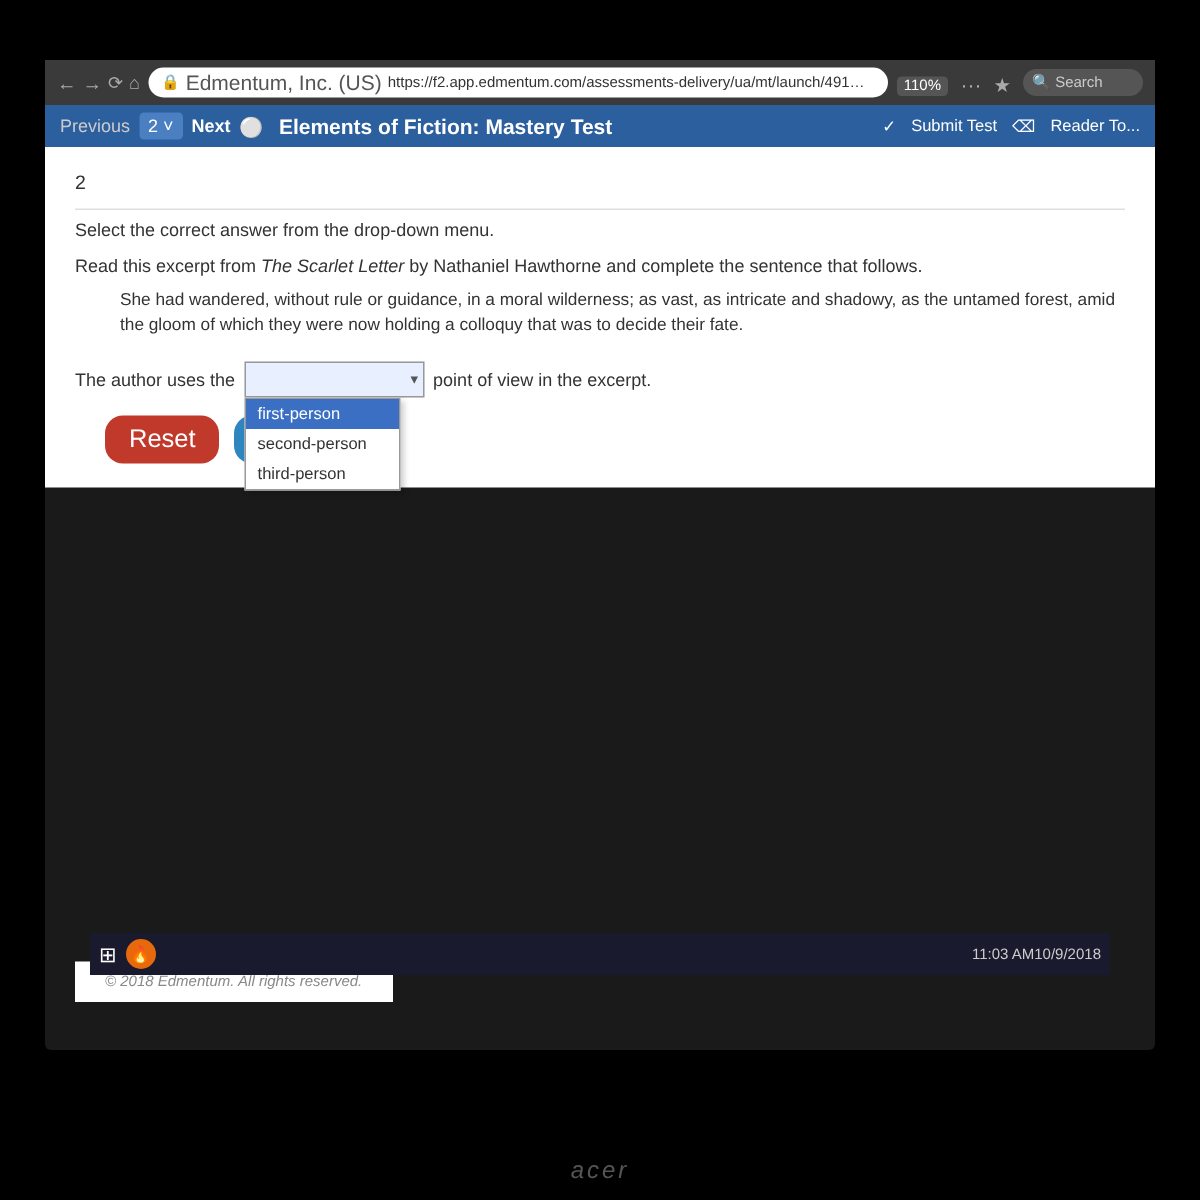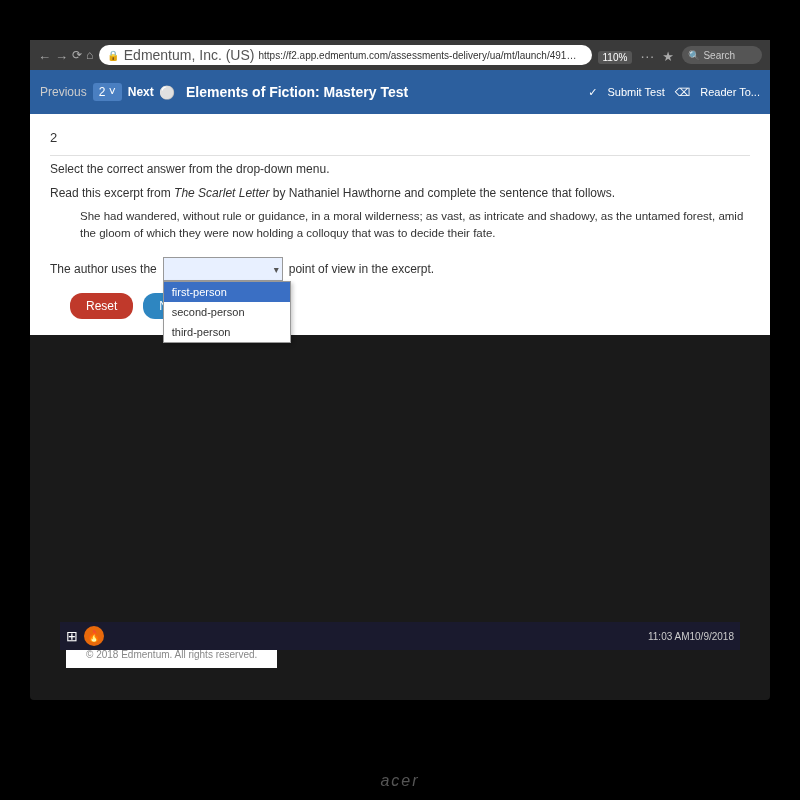--- a/index.html
+++ b/index.html
@@ -70,21 +70,21 @@
       display: flex;
       align-items: center;
       padding: 0 6px;
       font-size: 10px;
       color: #ccc;
     }
 
     
     .app-header {
       background: #2c5f9e;
-      height: 44px;
+      height: 28px;
       display: flex;
       align-items: center;
       padding: 0 10px;
       gap: 10px;
     }
 
     .header-left {
       display: flex;
       align-items: center;
       gap: 6px;
@@ -186,21 +186,21 @@
       pointer-events: none;
       font-size: 10px;
       color: #555;
     }
 
     
     .dropdown-open {
       position: absolute;
       top: 24px;
       left: 0;
-      width: 128px;
+      width: 104px;
       background: #fff;
       border: 1px solid #999;
       z-index: 100;
       box-shadow: 2px 2px 4px rgba(0,0,0,0.2);
     }
 
     .dropdown-option {
       padding: 4px 8px;
       font-size: 11px;
       cursor: pointer;
@@ -218,21 +218,21 @@
       margin-top: 12px;
       margin-left: 20px;
     }
 
     .btn-reset {
       background: #c0392b;
       color: #fff;
       border: none;
       border-radius: 12px;
       padding: 6px 16px;
-      font-size: 12px;
+      font-size: 17px;
       cursor: pointer;
     }
 
     .btn-next {
       background: #2e86c1;
       color: #fff;
       border: none;
       border-radius: 12px;
       padding: 6px 16px;
       font-size: 12px;
@@ -392,21 +392,21 @@
       </div>
       <span>point of view in the excerpt.</span>
     </div>
 
     <div class="buttons-row">
       <button class="btn-reset">Reset</button>
       <button class="btn-next">Next</button>
     </div>
   </div>
 
-  <div class="footer-text" style="position: absolute; padding: 8px 20px; background: rgb(255, 255, 255); font-size: 10px; color: rgb(136, 136, 136); margin-top: 20px; bottom: 32px; left: 36px;">© 2018 Edmentum. All rights reserved.</div>
+  <div class="footer-text" style="position: absolute; padding: 8px 20px; background: rgb(255, 255, 255); font-size: 10px; color: rgb(136, 136, 136); margin-top: 20px; bottom: 32px; left: 20px; font-style: italic;">© 2018 Edmentum. All rights reserved.</div>
 
   <div class="taskbar">
     <span class="taskbar-start">⊞</span>
     <div class="taskbar-icon">🔥</div>
     <div class="taskbar-right">
       <span>11:03 AM</span>
       <span>10/9/2018</span>
     </div>
   </div>
 </div>

